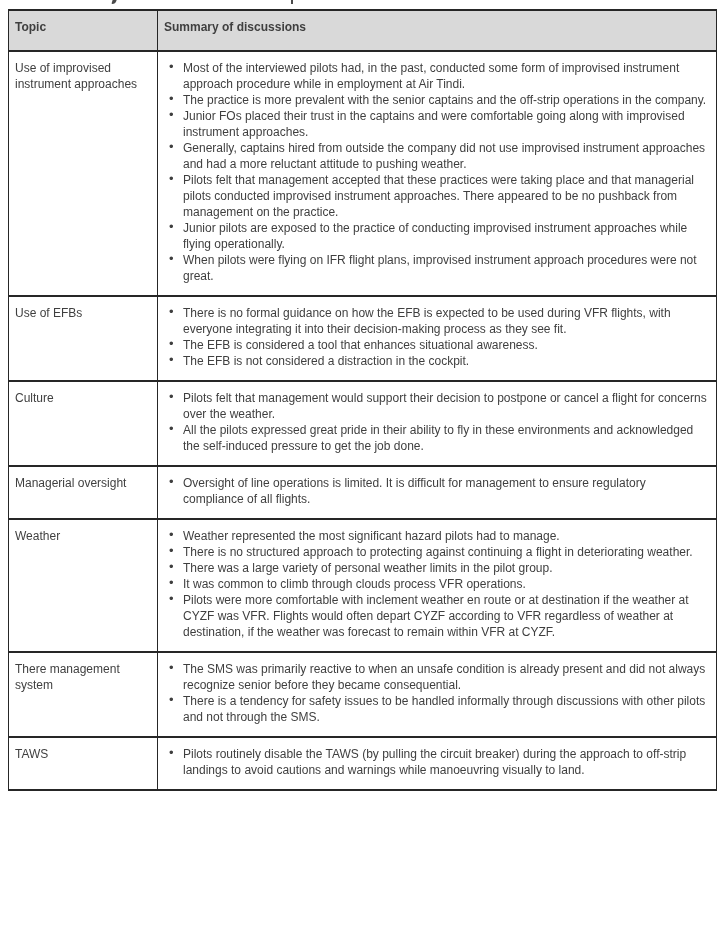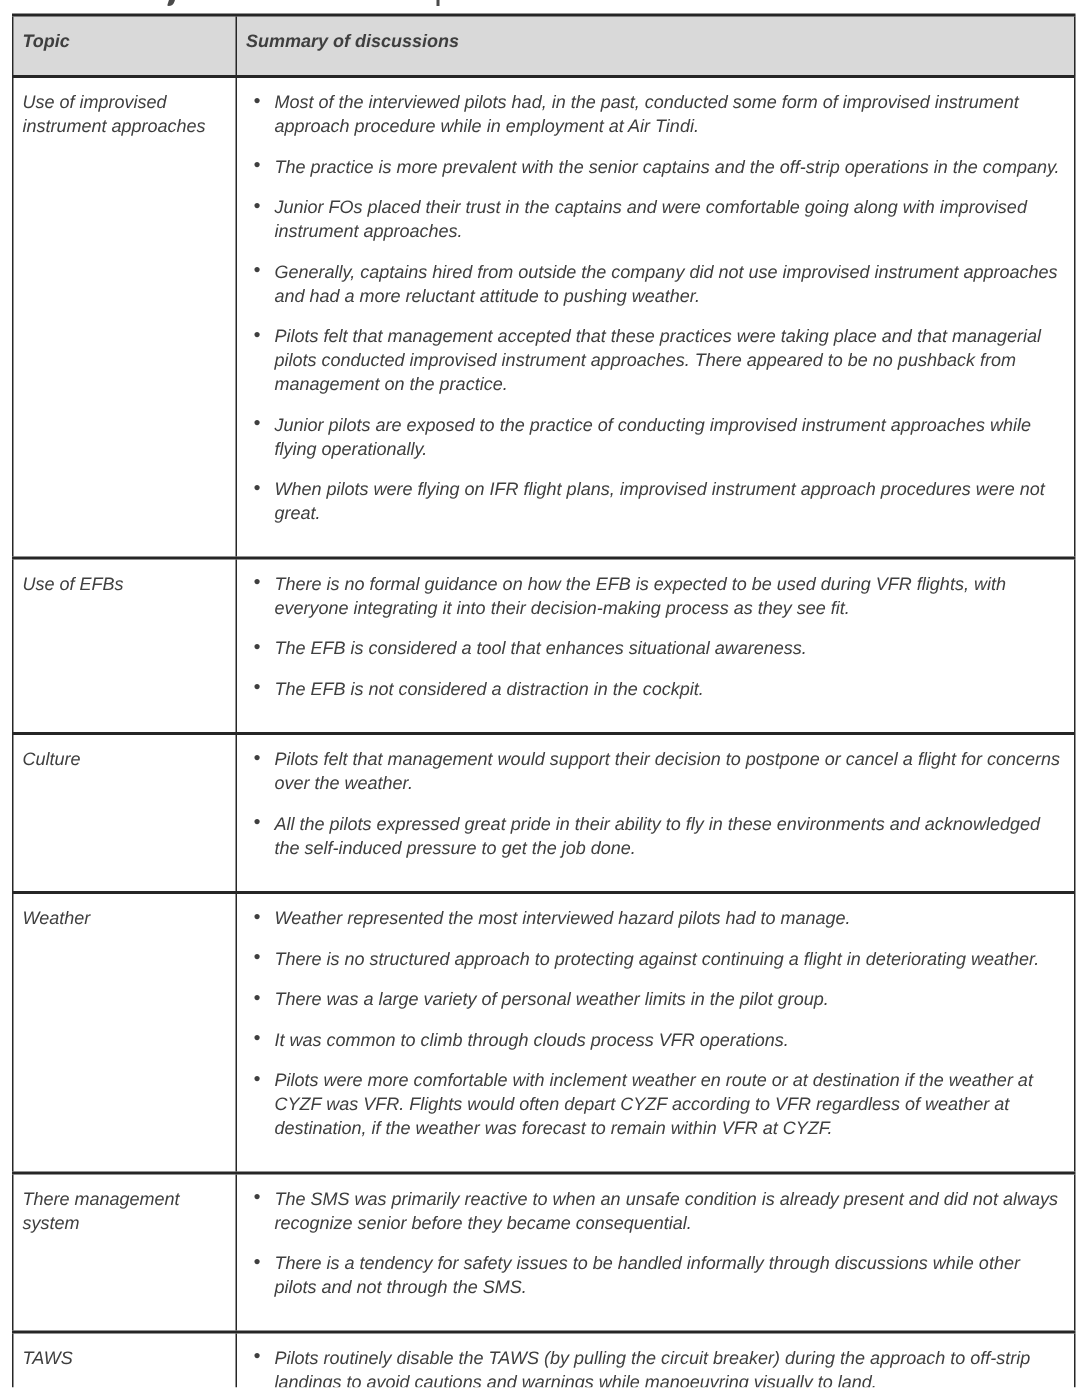--- a/index.html
+++ b/index.html
@@ -33,46 +33,45 @@
   table.obs th, table.obs td {
     border-style: solid;
     border-color: var(--border, #262626);
     border-top-width: 2px;
     border-bottom-width: 2px;
     border-left-width: 1px;
     border-right-width: 1px;
     vertical-align: top;
     font-size: 12px;
     line-height: 16px;
-    font-style: italic;
   }
   table.obs th {
     background: var(--headerbg, #d9d9d9);
     text-align: left;
     font-weight: bold;
     padding: 8px 6px 15px 6px;
   }
   th.col-topic  { width: 136px; }
   th.col-summary { padding-left: 9px; }
   td.topic-cell {
     padding: 8px 6px 11px 6px;
   }
   td.summary-cell {
-    padding: 8px 8px 21px 9px;
+    padding: 8px 8px 11px 9px;
   }
   ul.bullets {
     margin: 0;
     padding: 0;
     list-style: none;
   }
   ul.bullets li {
     position: relative;
     padding-left: 16px;
   }
-  ul.bullets li + li { margin-top: 11px; }
+  ul.bullets li + li { }
   ul.bullets li::before {
     content: "\2022";
     position: absolute;
     left: 2px;
     top: -1px;
     font-size: 13px;
   }
 </style>
 </head>
 <body>
@@ -119,37 +118,45 @@
         <tr>
           <td class="topic-cell">Culture</td>
           <td class="summary-cell">
             <ul class="bullets">
               <li>Pilots felt that management would support their decision to postpone or cancel a flight for concerns over the weather.</li>
               <li>All the pilots expressed great pride in their ability to fly in these environments and acknowledged the self-induced pressure to get the job done.</li>
             </ul>
           </td>
         </tr>
         <tr>
+          <td class="topic-cell">Managerial oversight</td>
+          <td class="summary-cell">
+            <ul class="bullets">
+              <li>Oversight of line operations is limited. It is difficult for management to ensure regulatory compliance of all flights.</li>
+            </ul>
+          </td>
+        </tr>
+        <tr>
           <td class="topic-cell">Weather</td>
           <td class="summary-cell">
             <ul class="bullets">
-              <li>Weather represented the most interviewed hazard pilots had to manage.</li>
+              <li>Weather represented the most significant hazard pilots had to manage.</li>
               <li>There is no structured approach to protecting against continuing a flight in deteriorating weather.</li>
               <li>There was a large variety of personal weather limits in the pilot group.</li>
               <li>It was common to climb through clouds process VFR operations.</li>
               <li>Pilots were more comfortable with inclement weather en route or at destination if the weather at CYZF was VFR. Flights would often depart CYZF according to VFR regardless of weather at destination, if the weather was forecast to remain within VFR at CYZF.</li>
             </ul>
           </td>
         </tr>
         <tr>
           <td class="topic-cell">There management system</td>
           <td class="summary-cell">
             <ul class="bullets">
               <li>The SMS was primarily reactive to when an unsafe condition is already present and did not always recognize senior before they became consequential.</li>
-              <li>There is a tendency for safety issues to be handled informally through discussions while other pilots and not through the SMS.</li>
+              <li>There is a tendency for safety issues to be handled informally through discussions with other pilots and not through the SMS.</li>
             </ul>
           </td>
         </tr>
         <tr>
           <td class="topic-cell">TAWS</td>
           <td class="summary-cell">
             <ul class="bullets">
               <li>Pilots routinely disable the TAWS (by pulling the circuit breaker) during the approach to off-strip landings to avoid cautions and warnings while manoeuvring visually to land.</li>
             </ul>
           </td>

